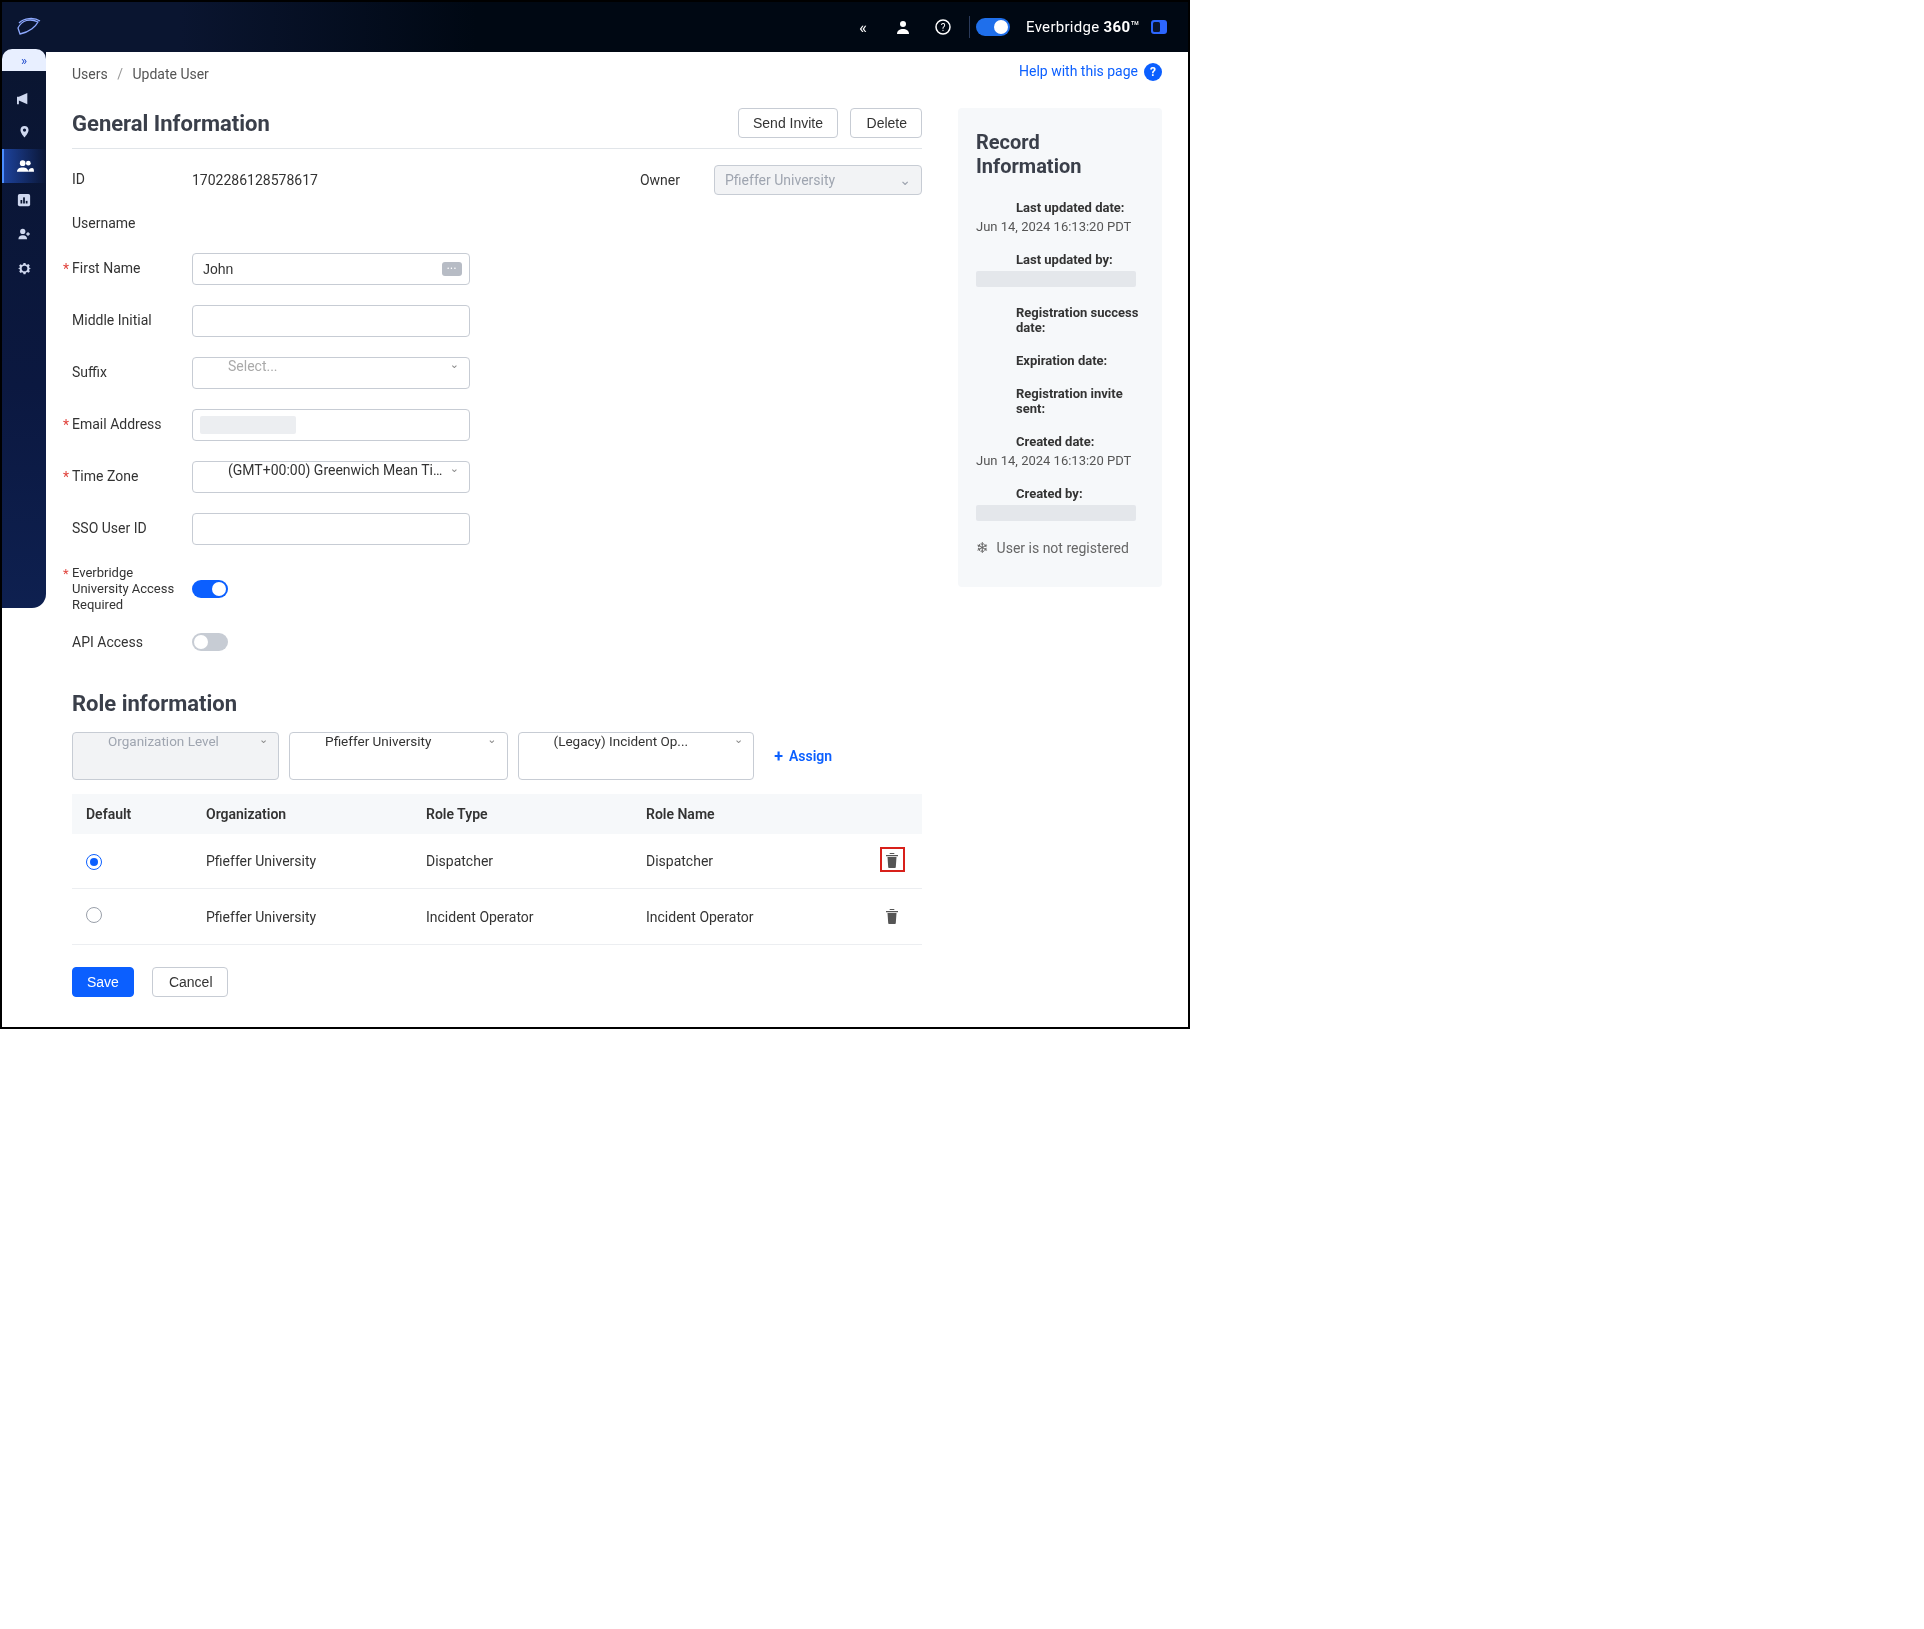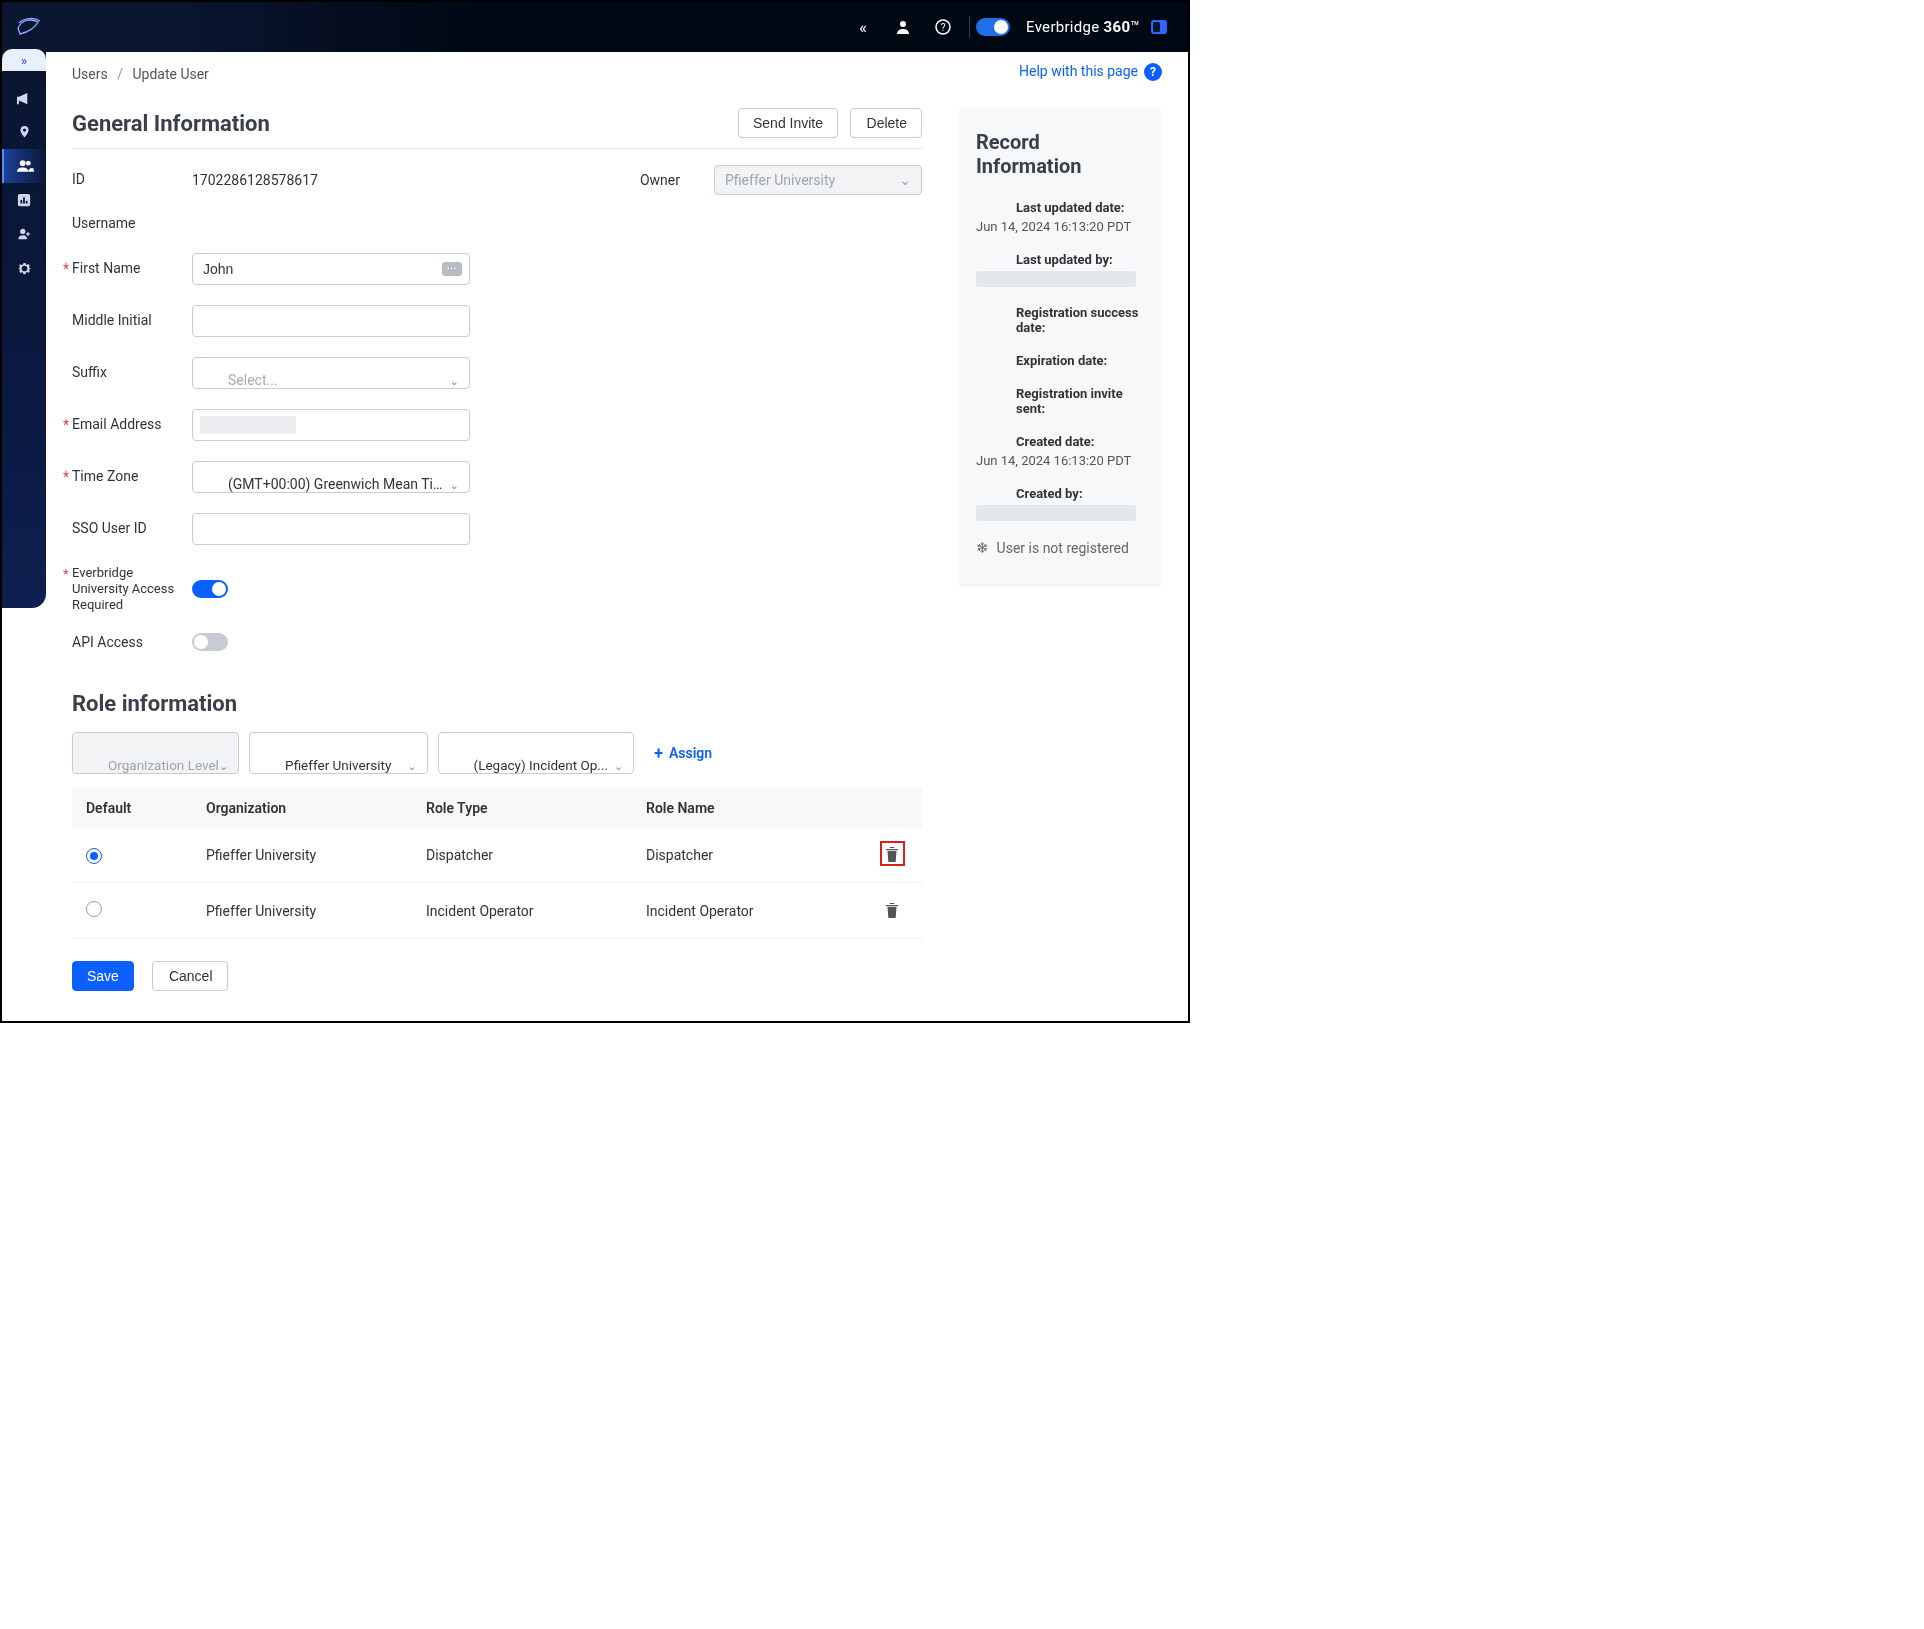--- a/index.html
+++ b/index.html
@@ -40,21 +40,21 @@
   h2 { font-size: 22px; font-weight: 700; color: #3a3f4a; }
   .btn { border: 1px solid #c7ccd4; background: #fff; padding: 6px 14px; border-radius: 4px; font-size: 14px; cursor: pointer; color: #333; }
   .btn + .btn { margin-left: 8px; padding-left: 16px; }
   .btn-primary { background: #0b5fff; color: #fff; border-color: #0b5fff; }
 
   .form-row { display: flex; align-items: center; gap: 12px; margin-bottom: 20px; }
   .form-row .label { width: 108px; font-size: 14px; color: #333; position: relative; line-height: 1.25; }
   .form-row .label.req::before { content: "*"; color: #e0433c; position: absolute; left: -9px; top: 1px; }
   .form-row .value { font-size: 14px; color: #333; }
   .text-input, .select { width: 278px; height: 32px; border: 1px solid #c7ccd4; border-radius: 4px; padding: 0 10px; font-size: 14px; background: #fff; color: #333; }
-  .select { display: flex; align-items: flex-end; justify-content: space-between; color: #666; cursor: pointer; padding-left: 35px; }
+  .select { display: flex; align-items: flex-start; justify-content: space-between; color: #666; cursor: pointer; padding-left: 35px; }
   .select.placeholder { color: #aaa; }
   .select .caret { color: #888; font-size: 11px; }
   .text-input.with-badge { padding-right: 34px; position: relative; }
   .input-wrap { position: relative; width: 278px; }
   .input-badge { position: absolute; right: 8px; top: 50%; transform: translateY(-50%); width: 20px; height: 14px; background: #b7bcc5; border-radius: 3px; display: flex; align-items: center; justify-content: center; color: #fff; font-size: 7px; letter-spacing: 1px; }
   .redacted { width: 96px; height: 18px; background: #eceef1; border-radius: 2px; display: inline-block; }
   .link { color: #0b5fff; font-weight: 600; text-decoration: none; font-size: 14px; }
   .info-ic { width: 14px; height: 14px; border-radius: 50%; background: #2a3140; color: #fff; font-size: 9px; font-weight: 700; display: inline-flex; align-items: center; justify-content: center; margin-left: 4px; }
 
   .owner-row { display: flex; align-items: center; gap: 34px; }
@@ -73,21 +73,21 @@
   .rec-field { margin-bottom: 18px; }
   .rec-field .rl { font-weight: 700; font-size: 13px; color: #333; padding-left: 40px; }
   .rec-field .rv { font-size: 13px; color: #555; margin-top: 4px; }
   .rec-field .redact { width: 160px; height: 16px; background: #e4e7eb; border-radius: 2px; margin-top: 4px; }
   .status-line { display: flex; align-items: center; gap: 8px; font-size: 14px; color: #666; margin-top: 6px;}
   .status-line .ico { font-size: 15px; }
 
   
   .role-section { margin-top: 40px; }
   .role-selectors { display: flex; gap: 10px; align-items: center; margin-bottom: 14px; }
-  .role-selectors .select { width: auto; min-width: 118px; height: 42px; font-size: 13.5px; }
+  .role-selectors .select { width: auto; min-width: 118px; height: 48px; font-size: 13.5px; gap: 40px; }
   .role-selectors .select.disabled { background: #f2f3f5; color: #9fa5b0; }
   .assign-link { color: #0b5fff; font-weight: 600; display: inline-flex; align-items: center; gap: 6px; cursor: pointer; margin-left: 10px; }
   .assign-link .plus { font-size: 16px; font-weight: 700; }
 
   table.roles { width: 100%; border-collapse: collapse; }
   .roles thead th { background: #f6f8fa; text-align: left; font-weight: 600; font-size: 14px; color: #333; padding: 12px 14px; }
   .roles tbody td { padding: 18px 14px; border-bottom: 1px solid #eceef1; font-size: 14px; color: #333; }
   .roles .radio { width: 16px; height: 16px; border: 1px solid #9aa0aa; border-radius: 50%; display: inline-flex; align-items: center; justify-content: center; cursor: pointer; }
   .roles .radio.checked { border-color: #0b5fff; }
   .roles .radio.checked::after { content: ""; width: 8px; height: 8px; background: #0b5fff; border-radius: 50%; }

